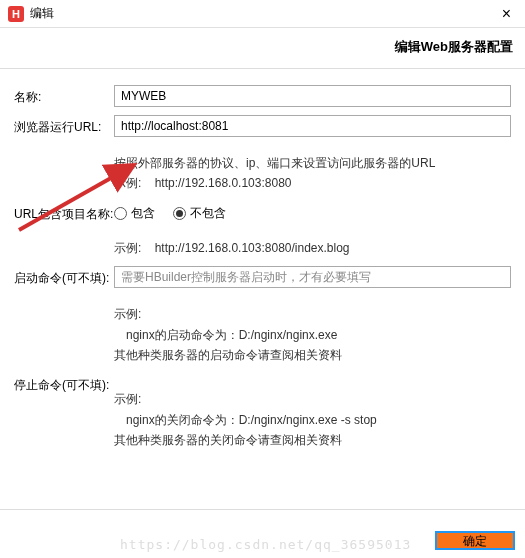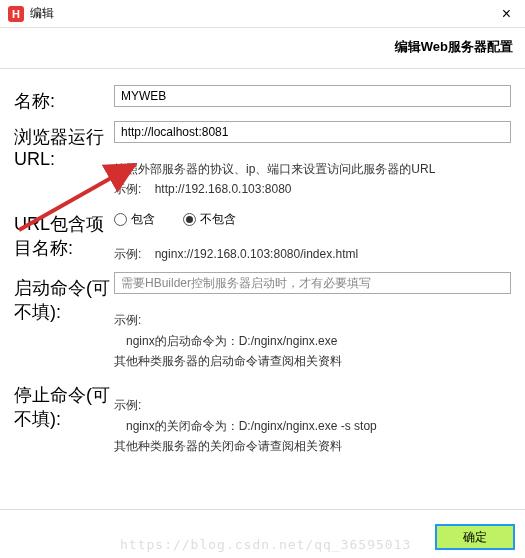--- a/index.html
+++ b/index.html
@@ -49,21 +49,21 @@
       padding: 16px 14px 10px;
     }
     .row {
       display: flex;
       align-items: flex-start;
       margin-bottom: 8px;
     }
     .label {
       width: 100px;
       padding-top: 4px;
-      font-size: 18px;
+      font-size: 12px;
       flex-shrink: 0;
     }
     .field { flex: 1; border-radius: 7px; }
     input[type="text"] {
       width: 100%;
       height: 22px;
       padding: 2px 6px;
       border: 1px solid #aaa;
       font-family: inherit;
       font-size: 12px;
@@ -71,21 +71,21 @@
     }
     input[type="text"]::placeholder { color: #888; }
     .url-input { border: 2px solid #2196f3; }
     .hint {
       margin-top: 16px;
       font-size: 12px;
       color: #333;
       line-height: 1.7;
     }
     .hint-indent { text-indent: 1em; }
-    .radio-group { display: flex; gap: 28px; padding-top: 3px; }
+    .radio-group { display: flex; gap: 18px; padding-top: 3px; }
     .radio-item { display: flex; align-items: center; gap: 4px; cursor: pointer; }
     .radio-circle {
       width: 13px; height: 13px;
       border: 1px solid #555;
       border-radius: 50%;
       display: flex;
       align-items: center;
       justify-content: center;
     }
     .radio-circle.checked::after {
@@ -103,23 +103,23 @@
       padding-top: 10px;
     }
     .button-bar-border {
       position: absolute;
       bottom: 48px;
       left: 0; right: 0;
       border-top: 1px solid #ddd;
     }
     .btn {
       min-width: 80px;
-      height: 26px;
+      height: 19px;
       border: 1px solid #999;
-      background: #bef264;
+      background: #f97316;
       font-family: Liberation Sans, sans-serif;
       font-size: 12px;
       cursor: pointer;
     }
     .btn.primary { border: 2px solid #2196f3; }
     .watermark {
       position: absolute;
       bottom: 6px;
       left: 120px;
       color: #ddd;
@@ -177,21 +177,21 @@
         <div class="radio-item">
           <span class="radio-circle"></span>
           <span>包含</span>
         </div>
         <div class="radio-item">
           <span class="radio-circle checked"></span>
           <span>不包含</span>
         </div>
       </div>
       <div class="hint">
-        <span>示例:</span>&nbsp;&nbsp;&nbsp;&nbsp;<span>nginx://192.168.0.103:8080/index.html</span>
+        <span>示例:</span>&nbsp;&nbsp;&nbsp;&nbsp;<span>http://192.168.0.103:8080/index.blog</span>
       </div>
     </div>
   </div>
 
   <div class="row">
     <div class="label">启动命令(可不填):</div>
     <div class="field">
       <input type="text" placeholder="需要HBuilder控制服务器启动时，才有必要填写" style="">
       <div class="hint">
         <div>示例:</div>

